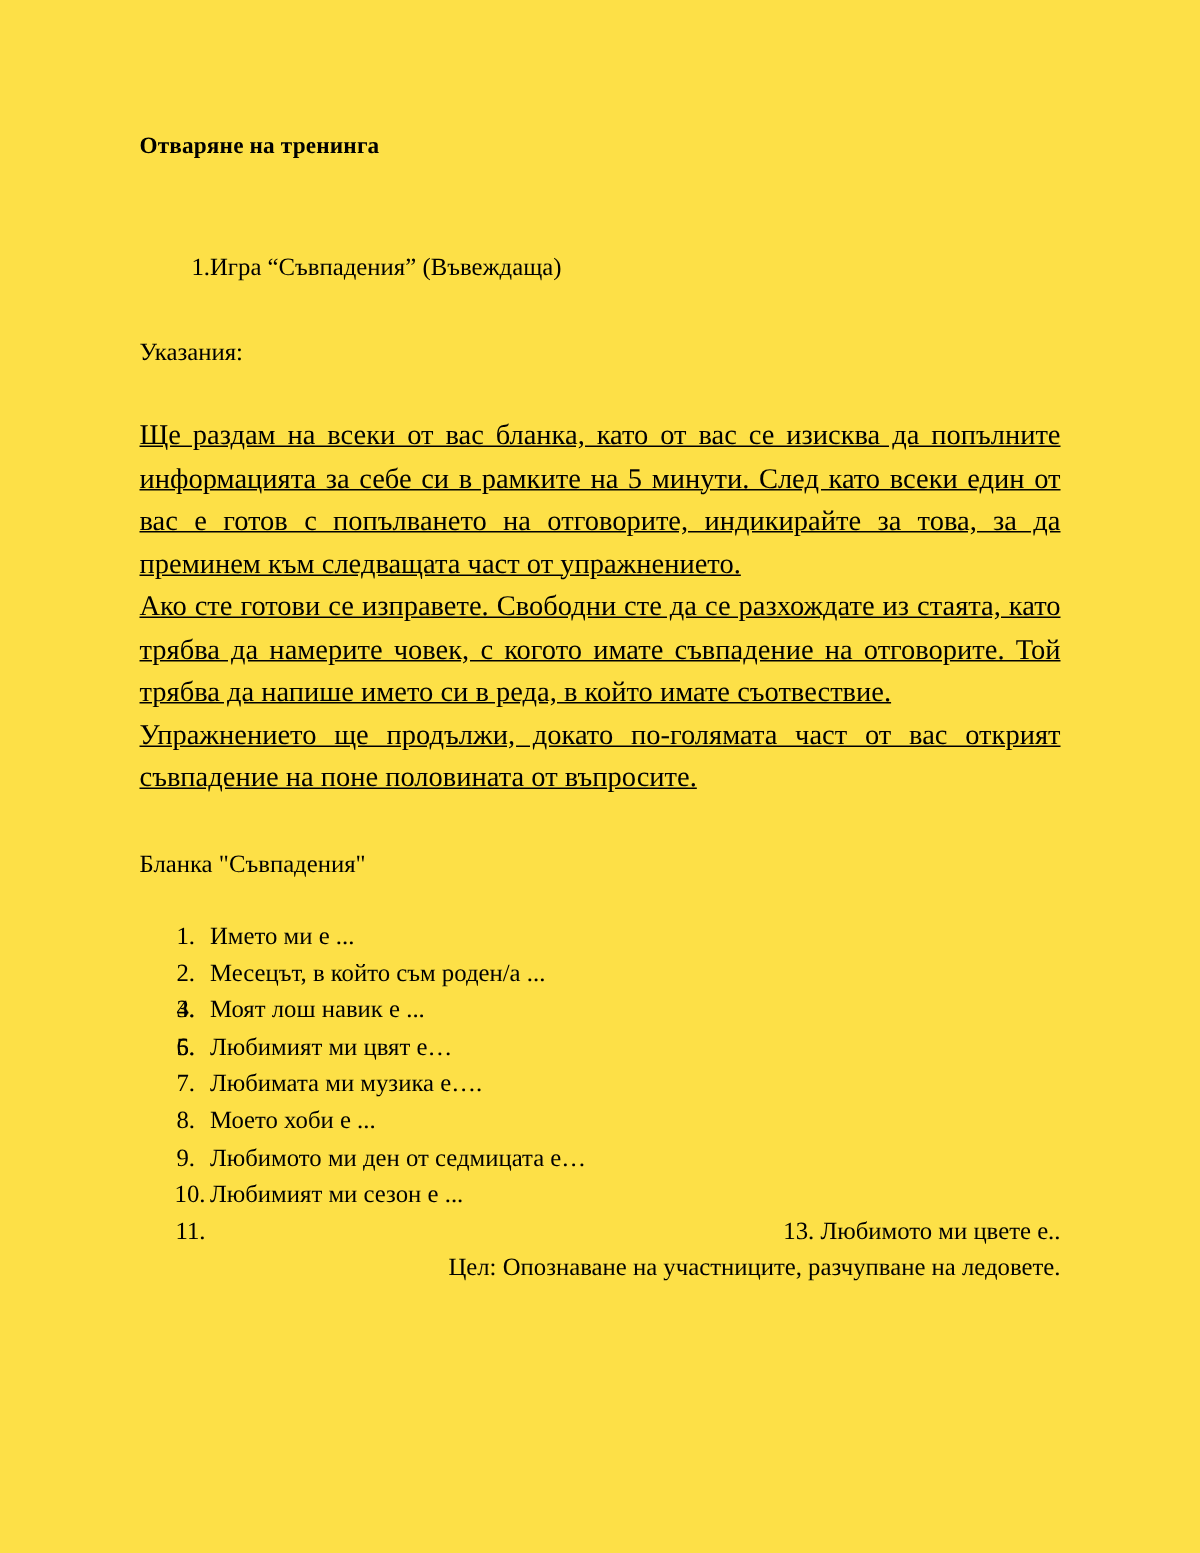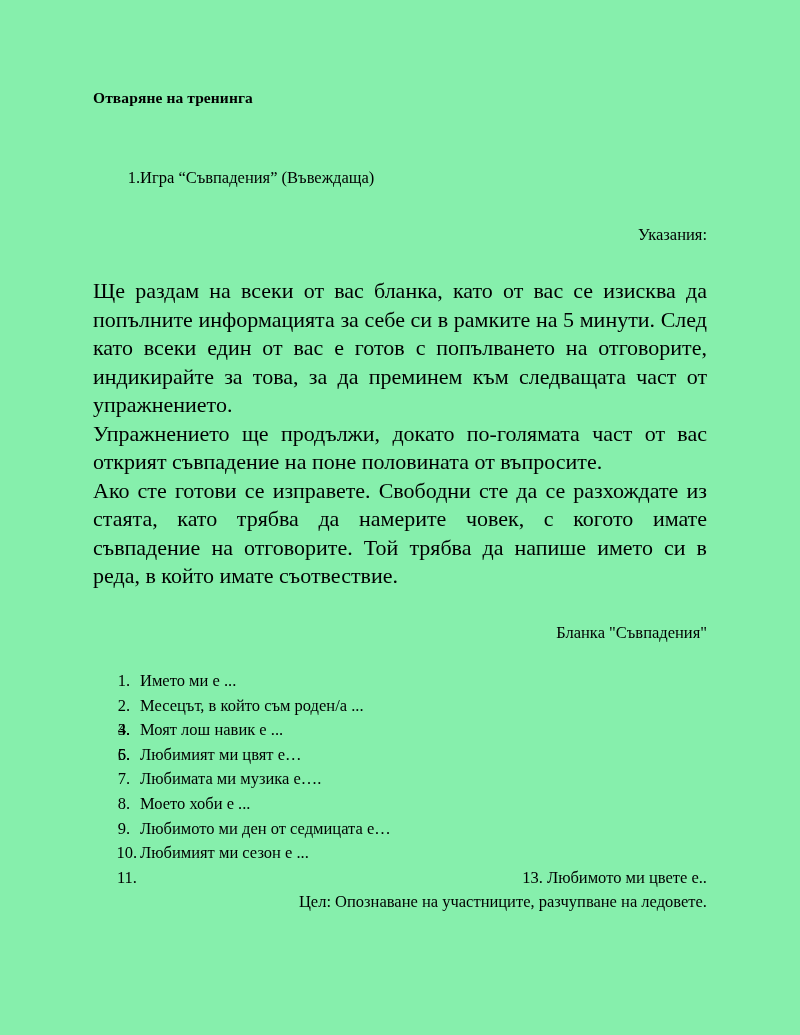--- a/index.html
+++ b/index.html
@@ -18,21 +18,21 @@
     -webkit-font-smoothing: none;
   }
 
   
   .page {
     position: absolute;
     left: 0;
     top: 0;
     width: 800px;
     height: 1035px;
-    background: #86efac;
+    background: #fde047;
   }
 
   
   .content {
     position: absolute;
     left: 93px;
     top: 88px;
     width: 614px;
   }
 
@@ -45,40 +45,41 @@
   }
 
   .spacer-line {
     height: 28px;
   }
   .spacer-line-sm {
     height: 22px;
   }
 
   p.body-par {
-    font-size: 22px;
+    font-size: 19px;
     line-height: 28.5px;
     margin: 0;
     text-align: justify;
     text-justify: inter-word;
     hyphens: none;
+    text-decoration: underline;
   }
 
   p.quote-par {
     font-size: 16.5px;
     line-height: 28.5px;
     margin: 0;
     text-align: justify;
   }
 
   p.plain-par {
     font-size: 16.5px;
     line-height: 28.5px;
     margin: 0;
-    text-align: right;
+    text-align: left;
   }
 
   
   .game-item {
     font-size: 16.5px;
     line-height: 28.5px;
     margin: 0;
     padding-left: 47px;
     position: relative;
     text-align: left;
@@ -143,22 +144,22 @@
       <span class="num">1.</span><span>Игра “Съвпадения” (Въвеждаща)</span>
     </p>
 
     <div class="spacer-line"></div>
 
     <p class="plain-par">Указания:</p>
 
     <div class="spacer-line"></div>
 
     <p class="body-par">Ще раздам на всеки от вас бланка, като от вас се изисква да попълните информацията за себе си в рамките на 5 минути. След като всеки един от вас е готов с попълването на отговорите, индикирайте за това, за да преминем към следващата част от упражнението.</p>
+    <p class="body-par">Ако сте готови се изправете. Свободни сте да се разхождате из стаята, като трябва да намерите човек, с когото имате съвпадение на отговорите. Той трябва да напише името си в реда, в който имате съотвествие.</p>
     <p class="body-par">Упражнението ще продължи, докато по-голямата част от вас открият съвпадение на поне половината от въпросите.</p>
-    <p class="body-par">Ако сте готови се изправете. Свободни сте да се разхождате из стаята, като трябва да намерите човек, с когото имате съвпадение на отговорите. Той трябва да напише името си в реда, в който имате съотвествие.</p>
 
     <div class="spacer-line"></div>
 
     <p class="plain-par">Бланка "Съвпадения"</p>
 
     <div class="spacer-line-sm"></div>
 
     <ol class="q-list" id="question-list">
         <li><span class="q-num">1.</span><span>Името ми е ...</span></li>
         <li><span class="q-num">2.</span><span>Месецът, в който съм роден/а ...</span></li>

